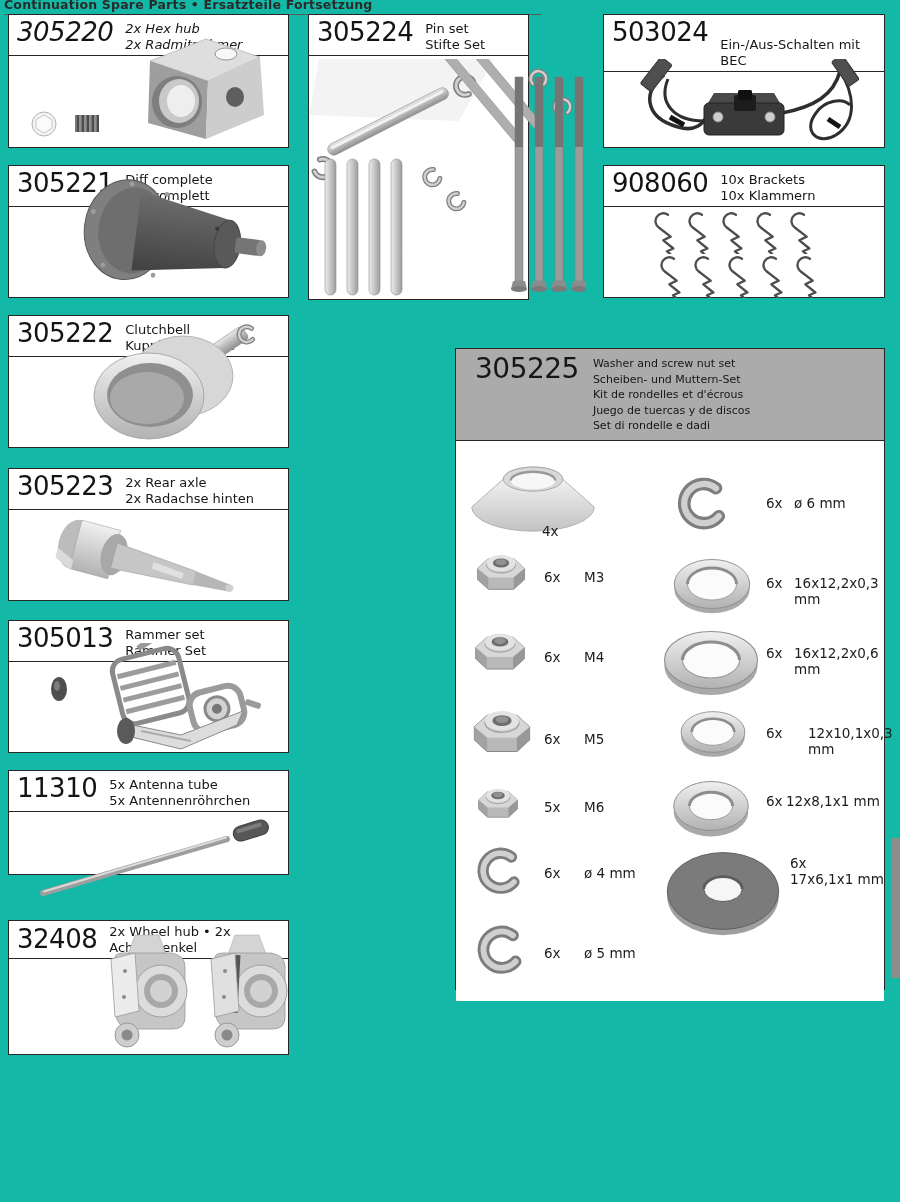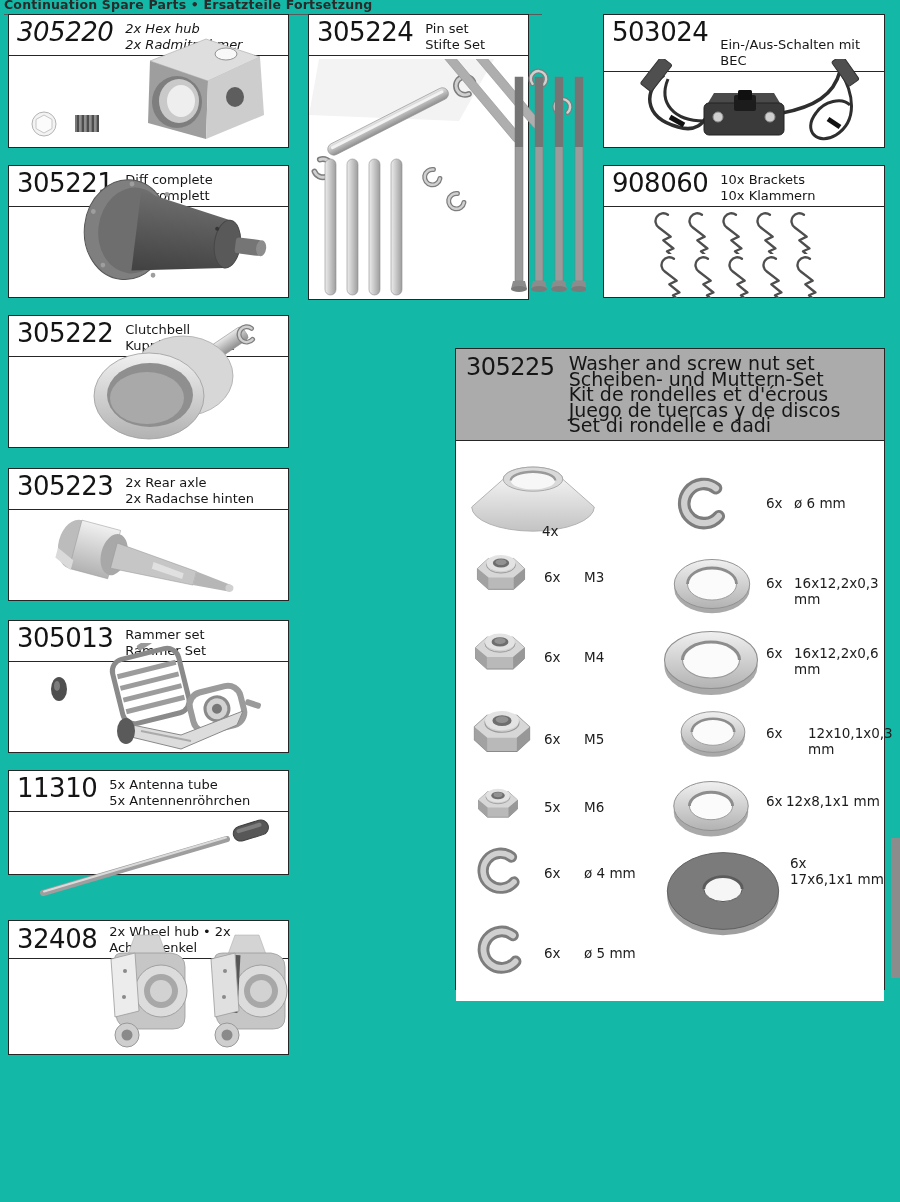--- a/index.html
+++ b/index.html
@@ -13,22 +13,22 @@
   .part-head{position:relative;display:flex;align-items:flex-start;gap:12px;padding:3px 8px 2px 8px;
     border-bottom:1.6px solid #262626;z-index:1;background:transparent;}
   .part-head.single{align-items:center;}
   .part-num{font-size:26px;line-height:1.12;color:#141414;letter-spacing:-.5px;white-space:nowrap;}
   .part-desc{font-size:13px;line-height:16px;padding-top:3px;font-weight:500;}
   .illus{position:absolute;z-index:2;}
 
   
   .set-head{display:flex;gap:14px;padding:5px 10px 6px 10px;background:#ababab;
     border-bottom:1.6px solid #262626;}
-  .set-num{font-size:24px;line-height:1.1;letter-spacing:-.5px;}
-  .set-lines{font-size:19px;line-height:15.5px;font-weight:500;padding-top:2px;}
+  .set-num{font-size:28px;line-height:1.1;letter-spacing:-.5px;margin-left:9px;}
+  .set-lines{font-size:11px;line-height:15.5px;font-weight:500;padding-top:2px;}
   .set-body{position:relative;width:100%;height:560px;background:#fff;}
   .w-item{position:absolute;font-size:13.5px;color:#1c1c1c;}
   .side-tab{position:absolute;background:#8c8c8c;}
 </style>
 </head>
 <body>
 
 <svg style="position:absolute;width:0;height:0" aria-hidden="true">
   <defs>
     <linearGradient id="gMetal" x1="0" y1="0" x2="0" y2="1">

